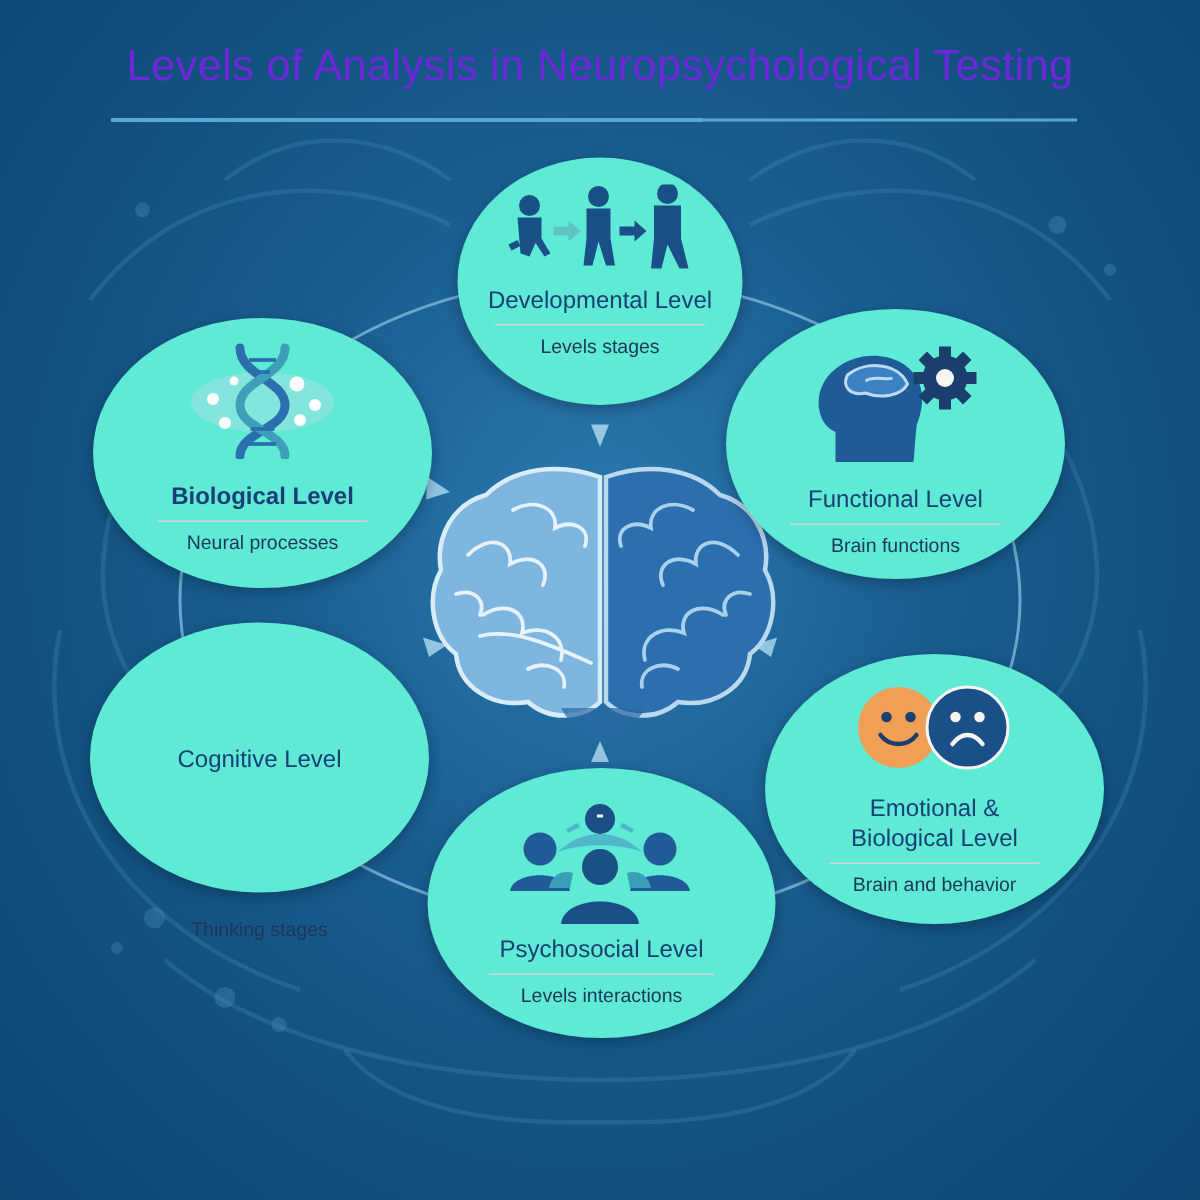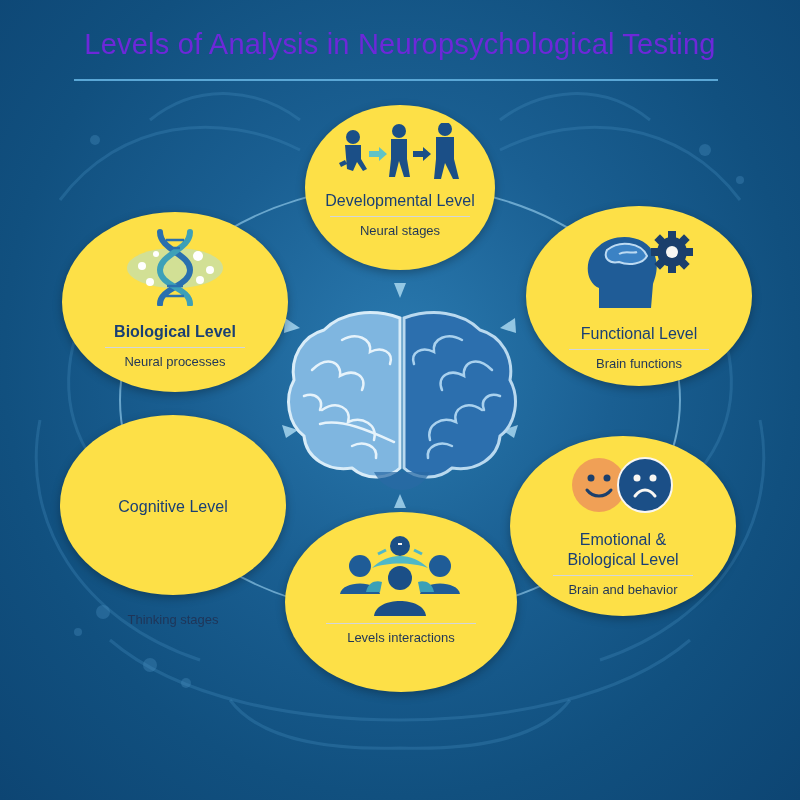--- a/index.html
+++ b/index.html
@@ -14,37 +14,37 @@
     font-family: "Liberation Sans", sans-serif;
   }
   .title-rule {
     position:absolute; left:74px; width:394px; top:79px; height:2px;
     width:394px;
     background:#5aa7d6;
   }
   .title-rule { width:394px; }
   .bg-svg { position:absolute; left:0; top:0; width:800px; height:800px; }
   .bubble {
-    position:absolute; background:#fde047; border-radius:50%;
+    position:absolute; background:#5eead4; border-radius:50%;
     box-shadow: 0 3px 10px rgba(0,0,0,0.28);
     display:flex; flex-direction:column; align-items:center;
   }
   .bubble .icon { display:block; }
   .bubble .lvl {
     color:#1a3f74; font-size:16px; font-weight:normal; text-align:center; line-height:20px;
     font-family: "Liberation Sans", sans-serif;
   }
   .bubble .sep { height:1px; background:#d2d6dc; margin:5px 0 6px 0; }
   .bubble .sub {
     color:#1f3558; font-size:13px; text-align:center;
     font-family: "Liberation Sans", sans-serif;
   }
   #b-dev { left:305px; top:105px; width:190px; height:165px; }
   #b-bio { left:62px; top:212px; width:226px; height:180px; }
-  #b-fun { left:526px; top:206px; width:226px; height:180px; }
+  #b-fun { left:484px; top:206px; width:226px; height:180px; }
   #b-cog { left:60px; top:415px; width:226px; height:180px;gap:42px; }
   #b-emo { left:510px; top:436px; width:226px; height:180px; }
   #b-psy { left:285px; top:512px; width:232px; height:180px; }
   .brain { position:absolute; left:282px; top:300px; width:240px; height:200px; }
 </style>
 </head>
 <body>
 
 <svg class="bg-svg" viewBox="0 0 800 800">
   <g fill="none" stroke="#3f86b8" stroke-opacity="0.35" stroke-width="3">
@@ -121,21 +121,21 @@
       <circle cx="64" cy="8" r="7"></circle>
       <path d="M56 16 h16 v20 l3 18 -6 0 -5 -16 -4 16 -6 0 2 -18 z"></path>
       <circle cx="110" cy="6" r="7"></circle>
       <path d="M101 14 h18 v22 l5 20 -6 0 -8 -16 -4 16 -7 0 2 -20 z"></path>
     </g>
     <path d="M34 28 h10 v-4 l8 7 -8 7 v-4 h-10 z" fill="#5fc3c6"></path>
     <path d="M78 28 h10 v-4 l8 7 -8 7 v-4 h-10 z" fill="#1b4f87"></path>
   </svg>
   <div class="lvl" style="margin-top:8px;">Developmental Level</div>
   <div class="sep" style="width:140px;"></div>
-  <div class="sub">Neural stages</div>
+  <div class="sub">Levels stages</div>
 </div>
 
 <div class="bubble" id="b-bio">
   <svg class="icon" width="110" height="80" viewBox="0 0 110 80" style="margin-top:14px;">
     <ellipse cx="55" cy="42" rx="48" ry="20" fill="#a8e0e4" opacity="0.5"></ellipse>
     <g fill="#ffffff">
       <circle cx="22" cy="40" r="4"></circle>
         <circle cx="36" cy="28" r="3"></circle>
         <circle cx="78" cy="30" r="5"></circle>
       <circle cx="90" cy="44" r="4"></circle>
@@ -220,15 +220,16 @@
     <line x1="78" y1="18" x2="86" y2="22" stroke="#4fb8c8" stroke-width="3"></line>
     <circle cx="24" cy="34" r="11" fill="#1f5c97"></circle>
     <path d="M4 62 C6 48 42 48 44 62 Z" fill="#1f5c97"></path>
     <circle cx="104" cy="34" r="11" fill="#1f5c97"></circle>
     <path d="M84 62 C86 48 122 48 124 62 Z" fill="#1f5c97"></path>
     <path d="M30 60 C32 50 40 48 46 50 L44 60 Z" fill="#3aa0b8"></path>
     <path d="M98 60 C96 50 88 48 82 50 L84 60 Z" fill="#3aa0b8"></path>
     <circle cx="64" cy="46" r="12" fill="#1b4f87"></circle>
     <path d="M38 84 C40 64 88 64 90 84 Z" fill="#1b4f87"></path>
   </svg>
+  <div class="lvl" style="margin-top:6px;">Psychosocial Level</div>
   <div class="sep" style="width:150px;"></div>
   <div class="sub">Levels interactions</div>
 </div>
 
 </body></html>

